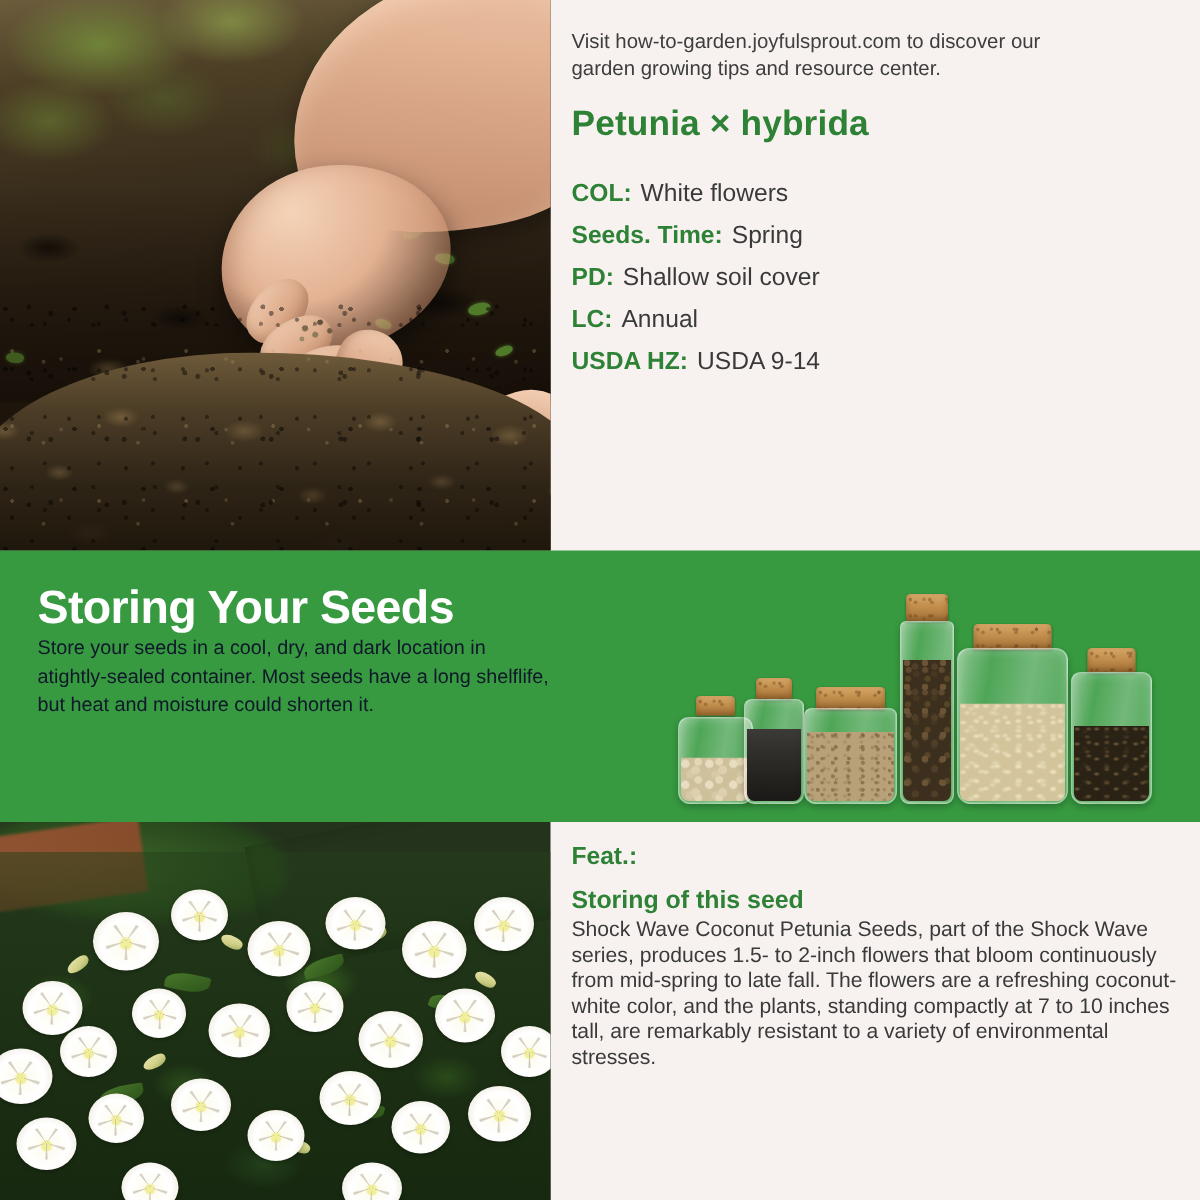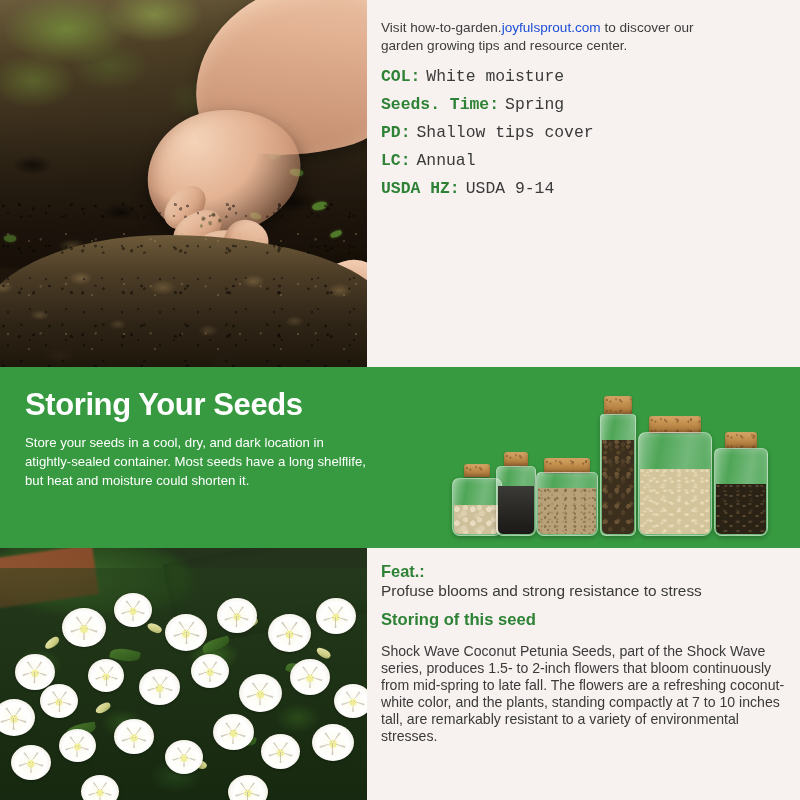--- a/index.html
+++ b/index.html
@@ -183,21 +183,21 @@
   #band-storing {
     position:absolute; left:0; top:367px; width:800px; height:181px;
     background:#379A40; overflow:hidden;
   }
   #band-storing .band-text { position:absolute; left:25px; top:22px; width:360px; }
   #band-storing h2 {
     font-size:31px; font-weight:bold; color:#FFFFFF; letter-spacing:-.4px;
     line-height:1.05;
   }
   #band-storing p {
-    margin-top:11px; font-size:13.2px; line-height:1.46; color:#ffffff;
+    font-size:13.2px; line-height:1.46; color:#0f172a;
     max-width:345px;
   }
 
   
   .jars { position:absolute; left:452px; bottom:12px; width:340px; height:152px; }
   .jar { position:absolute; bottom:0; }
   .jar .body {
     position:absolute; bottom:0; width:100%;
     background:linear-gradient(100deg, rgba(255,255,255,.42) 0%, rgba(255,255,255,.12) 26%, rgba(255,255,255,.3) 58%, rgba(255,255,255,.1) 100%);
     border:1px solid rgba(255,255,255,.45);
@@ -220,41 +220,41 @@
       radial-gradient(circle at 58% 62%, rgba(110,70,30,.45) 1px, transparent 1.3px),
       radial-gradient(circle at 80% 26%, rgba(110,70,30,.4) 1px, transparent 1.3px);
     background-size:13px 11px, 11px 9px, 15px 13px;
   }
 
   
   #panel-spec { position:absolute; left:367px; top:0; width:433px; height:367px; padding:19px 18px 0 14px; }
   #panel-spec .visit {
     font-size:13.6px; line-height:1.34; color:#3d3d3d; max-width:352px;
   }
-  #panel-spec .visit .link { color:#1d4ed8; }
+  #panel-spec .visit .link { color:#404040; }
   #panel-spec h1 {
     margin-top:14px; font-size:23.5px; font-weight:bold; color:#2E8236;
     letter-spacing:.1px;
   }
-  .spec-list { margin-top:12px;font-family:Liberation Mono, monospace; }
+  .spec-list { margin-top:24px; }
   .spec-row {
     display:flex; align-items:baseline; gap:6px;
     margin-bottom:8.5px; font-size:16.4px; line-height:1.18;
   }
   .spec-row .k { color:#2E8236; font-weight:bold; white-space:nowrap; }
   .spec-row .v { color:#3a3a3a; }
 
   
   #panel-feat { position:absolute; left:367px; top:548px; width:433px; height:252px; padding:14px 14px 0 14px; }
   #panel-feat .fgroup { margin-bottom:9px; }
   #panel-feat .fk { font-size:16.4px; font-weight:bold; color:#2E8236; line-height:1.18; }
   #panel-feat .fv { font-size:15.4px; color:#3a3a3a; line-height:1.22; margin-top:1px; }
   #panel-feat h3 { font-size:16.6px; font-weight:bold; color:#2E8236; line-height:1.2; }
   #panel-feat .body {
-    margin-top:13px; font-size:14.1px; line-height:1.2; color:#3a3a3a;
+    margin-top:1px; font-size:14.1px; line-height:1.2; color:#3a3a3a;
     max-width:415px;
   }
 </style>
 </head>
 <body>
 
 <div class="page">
 
   <div class="photo" id="photo-sowing">
     <div class="bg-blur"></div>
@@ -279,33 +279,34 @@
     <div class="finger" style="right:2%; bottom:18%; width:12%; height:7%; transform:rotate(-34deg);"></div>
     <div class="finger" style="right:9%; bottom:12%; width:11%; height:6.5%; transform:rotate(-22deg);"></div>
 
     <div class="soil-fore"></div>
     <div class="soil-grit"></div>
   </div>
 
   <div id="panel-spec">
     <p class="visit"><span>Visit how-to-garden.</span><span class="link">joyfulsprout.com</span><span> to discover our garden growing tips and resource center.</span></p>
 
+    <h1>Petunia × hybrida</h1>
 
     <div class="spec-list">
       <div class="spec-row">
         <span class="k">COL:</span>
-        <span class="v">White moisture</span>
+        <span class="v">White flowers</span>
       </div>
       <div class="spec-row">
         <span class="k">Seeds. Time:</span>
         <span class="v">Spring</span>
       </div>
       <div class="spec-row">
         <span class="k">PD:</span>
-        <span class="v">Shallow tips cover</span>
+        <span class="v">Shallow soil cover</span>
       </div>
       <div class="spec-row">
         <span class="k">LC:</span>
         <span class="v">Annual</span>
       </div>
       <div class="spec-row">
         <span class="k">USDA HZ:</span>
         <span class="v">USDA 9-14</span>
       </div>
     </div>
@@ -434,19 +435,18 @@
     <div class="bloom" style="left:58%; top:66%; width:41px; height:36px;"></div>
     <div class="bloom" style="left:71%; top:74%; width:39px; height:35px;"></div>
     <div class="bloom" style="left:85%; top:70%; width:42px; height:37px;"></div>
     <div class="bloom" style="left:22%; top:90%; width:38px; height:33px;"></div>
     <div class="bloom" style="left:62%; top:90%; width:40px; height:34px;"></div>
   </div>
 
   <div id="panel-feat">
     <div class="fgroup">
       <div class="fk">Feat.:</div>
-      <div class="fv">Profuse blooms and strong resistance to stress</div>
     </div>
     <h3>Storing of this seed</h3>
     <p class="body">Shock Wave Coconut Petunia Seeds, part of the Shock Wave series, produces 1.5- to 2-inch flowers that bloom continuously from mid-spring to late fall. The flowers are a refreshing coconut-white color, and the plants, standing compactly at 7 to 10 inches tall, are remarkably resistant to a variety of environmental stresses.</p>
   </div>
 
 </div>
 
 </body></html>

